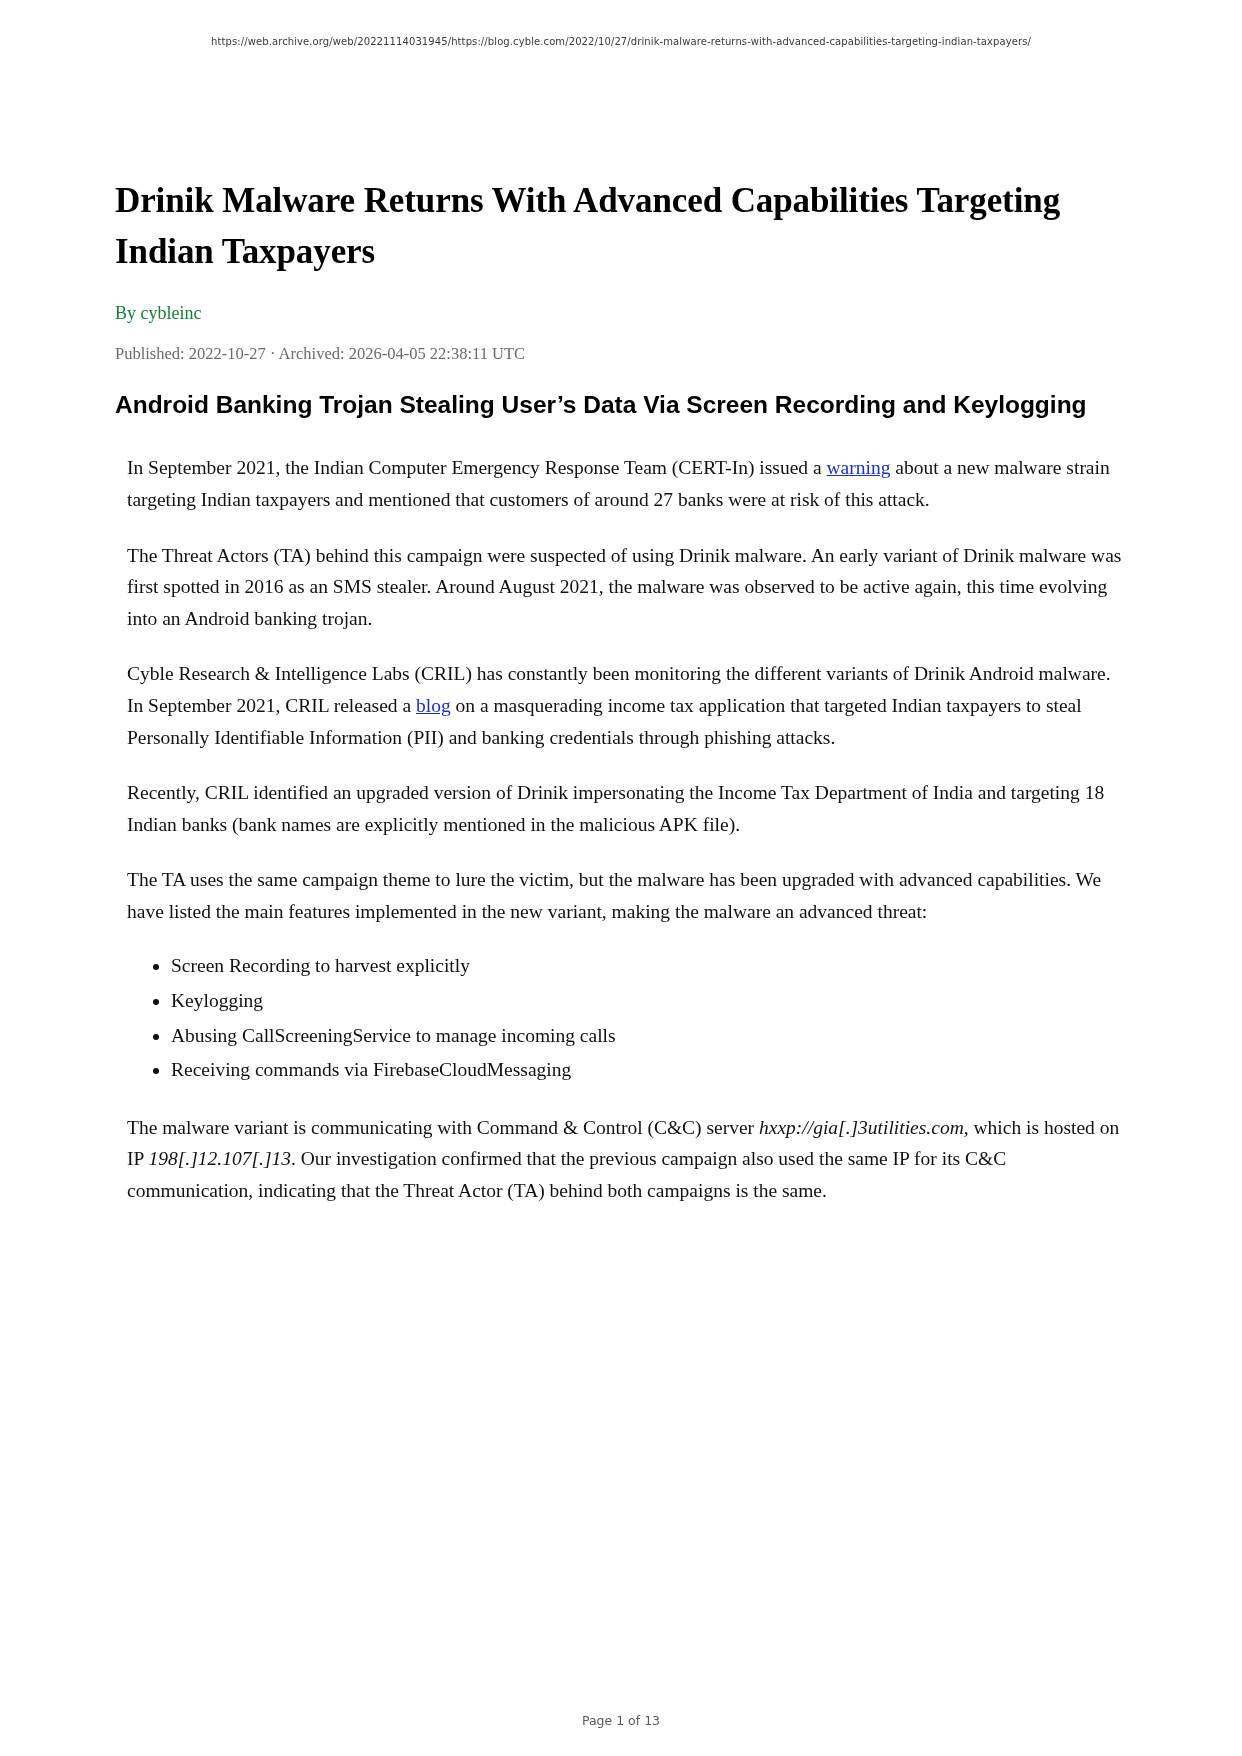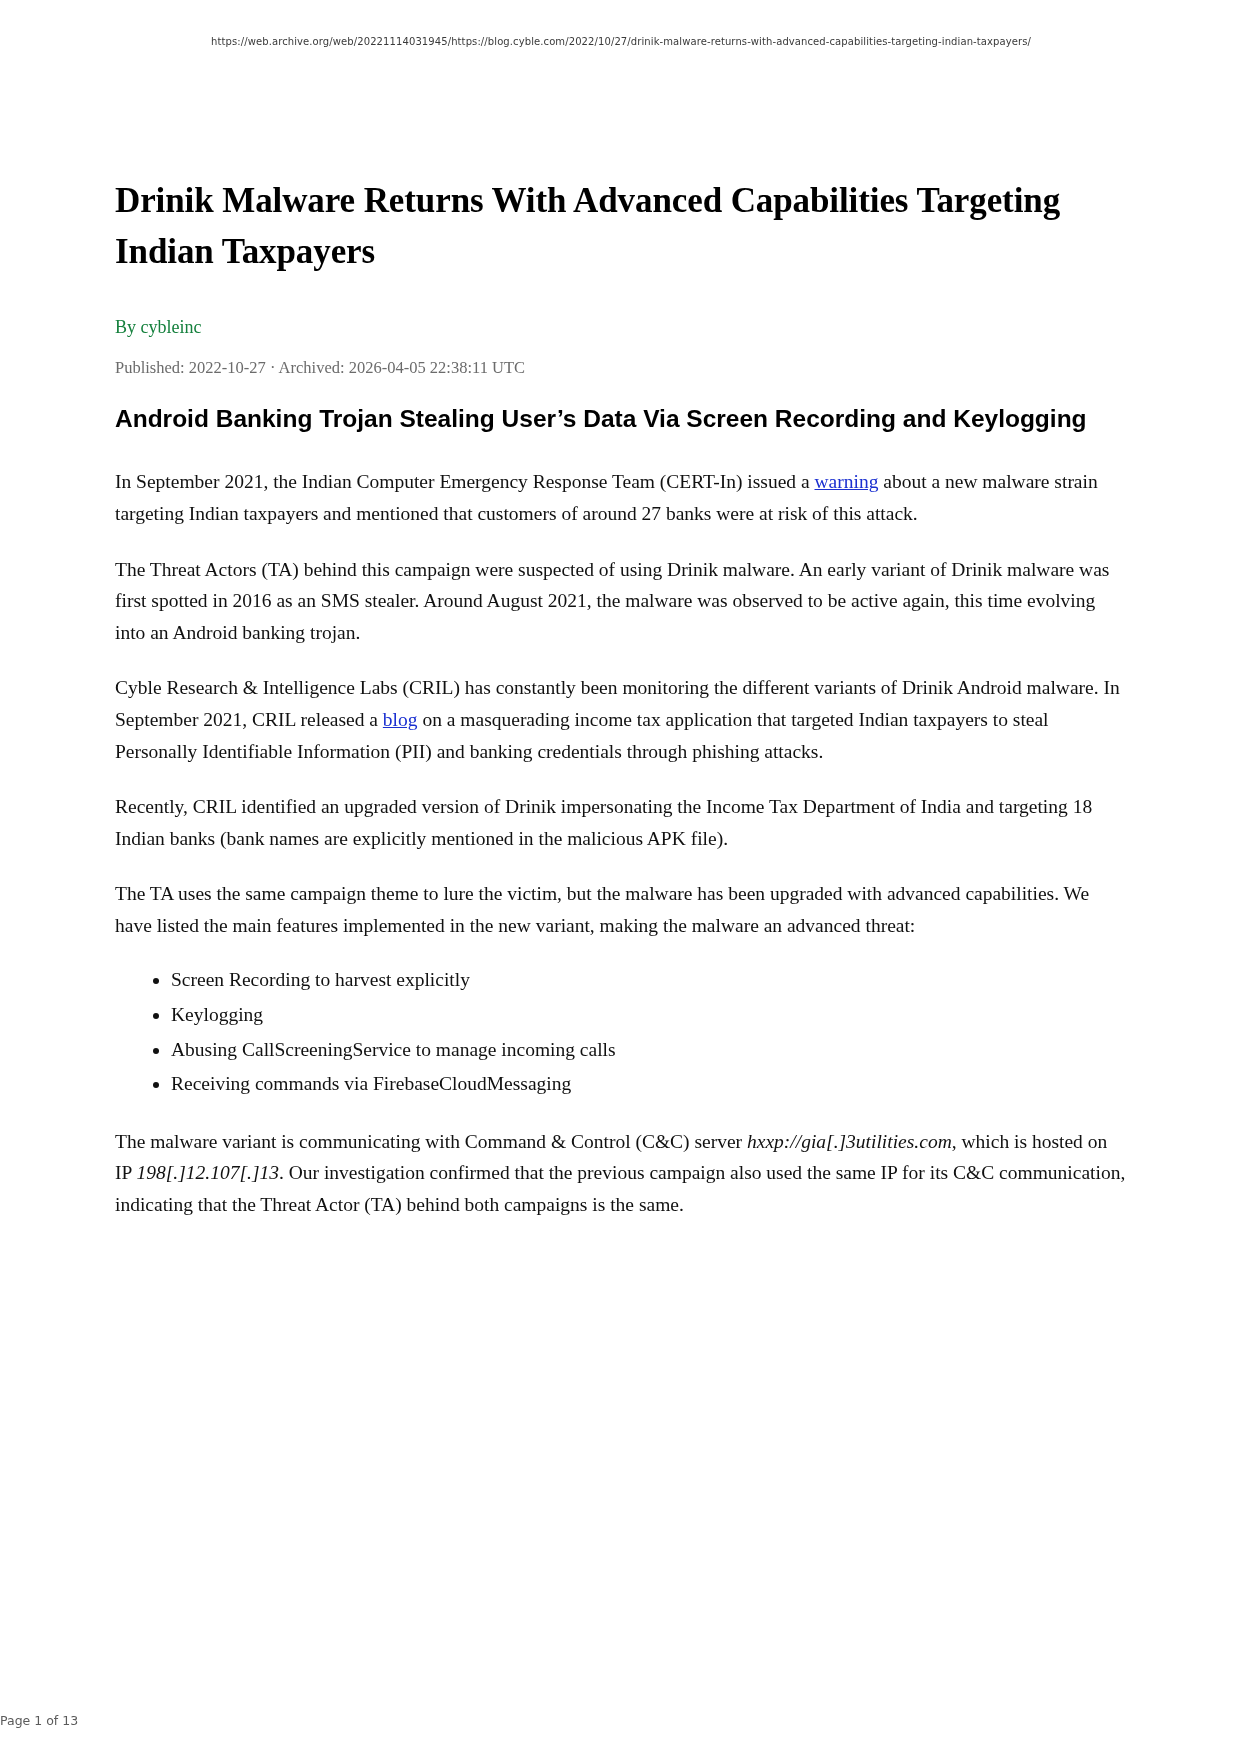--- a/index.html
+++ b/index.html
@@ -33,21 +33,21 @@
   }
   .content {
     padding: 0 115px 0 115px;
     margin-top: 128px;
   }
   h1.doc-title {
     font-family: "Liberation Serif", serif;
     font-size: 35px;
     line-height: 1.46;
     font-weight: bold;
-    margin: 0 0 40px 0;
+    margin: 0 0 26px 0;
     letter-spacing: -0.1px;
     color: #000;
   }
   .byline {
     font-size: 18px;
     color: #15803d;
     margin: 0 0 20px 0;
   }
   .dates {
     font-size: 16.5px;
@@ -58,21 +58,21 @@
     font-family: Liberation Sans, sans-serif;
     font-size: 24.5px;
     font-weight: bold;
     line-height: 1.4;
     margin: 0 0 30px 0;
     color: #000;
   }
   p.para {
     font-size: 19.5px;
     line-height: 1.62;
-    margin: 0 0 24px 0;
+    margin: 0 0 24px 12px;
     text-align: left;
     color: #111;
   }
   ul.features {
     margin: 6px 0 26px 0;
     padding-left: 56px;
     list-style: disc;
   }
   ul.features li {
     font-size: 19.5px;
@@ -85,20 +85,21 @@
     text-decoration: underline;
   }
   em.mono-italic {
     font-style: italic;
   }
   .footer {
     position: absolute;
     bottom: 28px;
     left: 0;
     width: 100%;
+    text-align: center;
     font-family: "DejaVu Sans", sans-serif;
     font-size: 12.5px;
     color: #5b5b5b;
   }
 </style>
 </head>
 <body>
 
 <div class="page">
 

